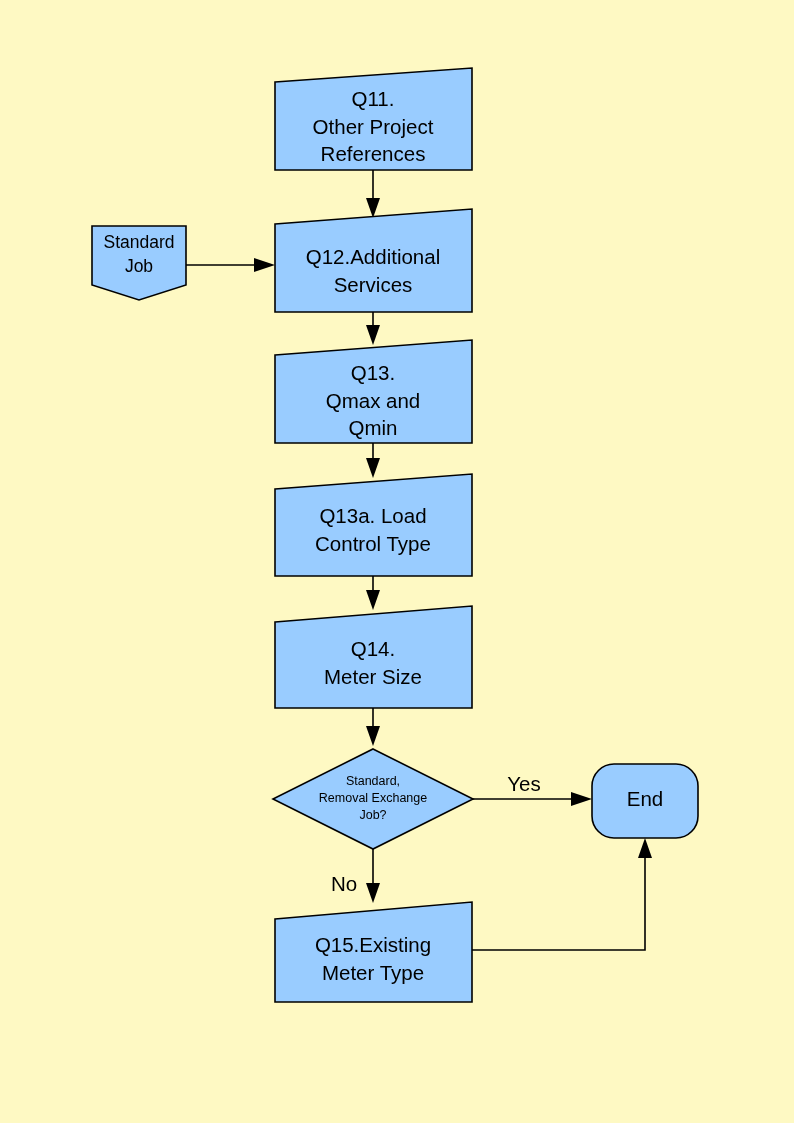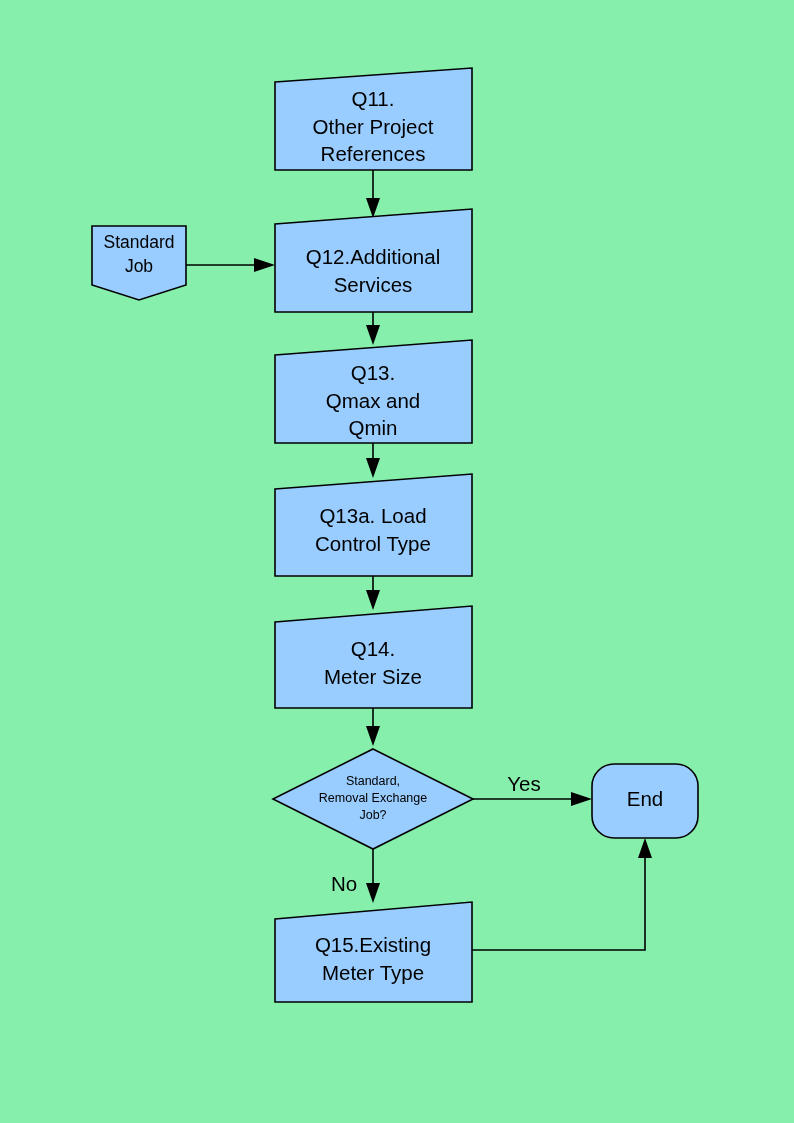--- a/index.html
+++ b/index.html
@@ -10,21 +10,21 @@
   body {
     width: 794px;
     height: 1123px;
     font-family: "Liberation Sans", sans-serif;
     overflow: hidden;
   }
   #flowchart-root {
     position: relative;
     width: 794px;
     height: 1123px;
-    background: #86efac;
+    background: #fef9c3;
   }
   svg.chart-svg {
     display: block;
     width: 794px;
     height: 1123px;
   }
   .node-shape {
     fill: #99CCFF;
     stroke: #000000;
     stroke-width: 1.6;

